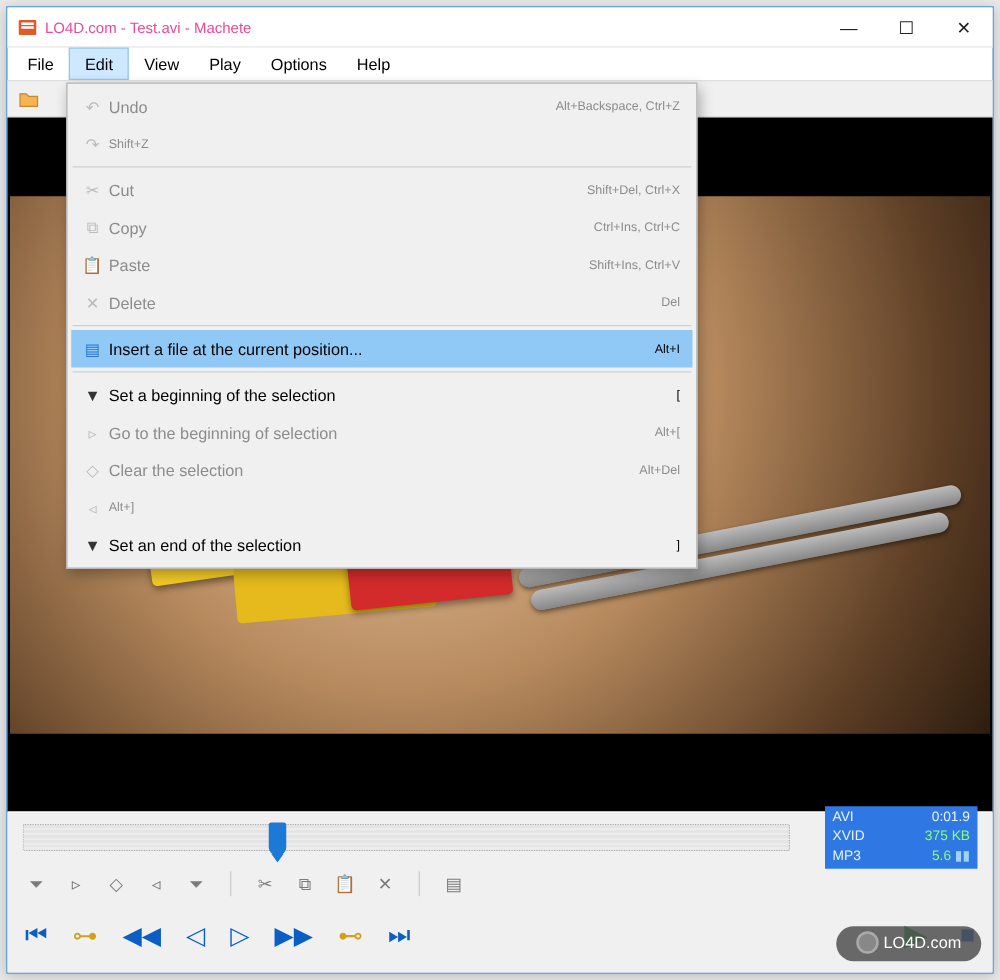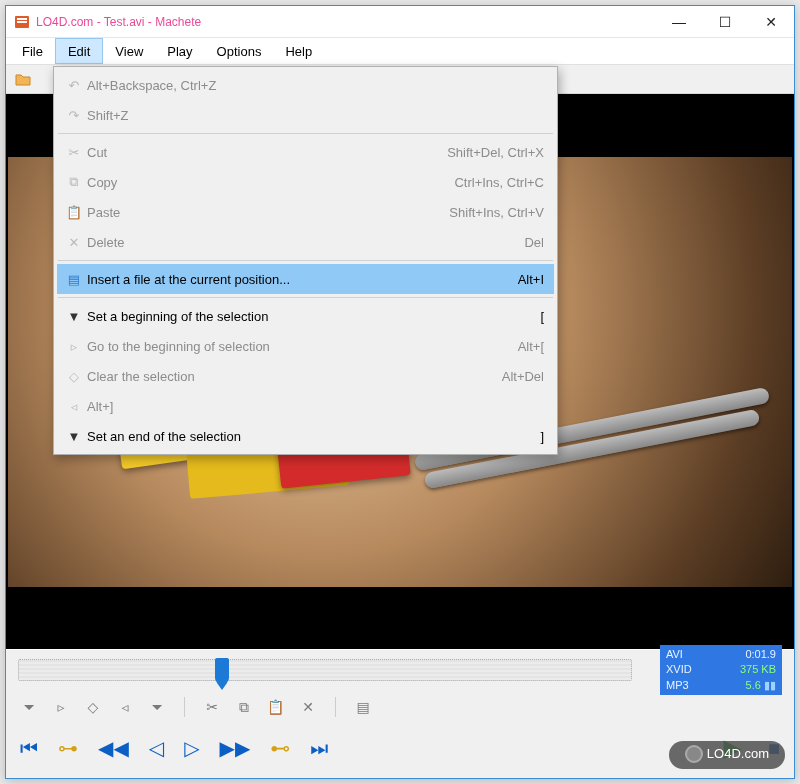--- a/index.html
+++ b/index.html
@@ -31,21 +31,21 @@
 .rod { position:absolute; right:20px; bottom:150px; width:360px; height:16px; background: linear-gradient(#bbb,#888); border-radius:8px; transform: rotate(-11deg); box-shadow: 0 2px 4px rgba(0,0,0,.5);}
 .rod2 { bottom:130px; right:30px; width:340px; }
 
 .dropdown { position: absolute; left: 47px; top: 60px; width: 505px; background: #f0f0f0; border: 1px solid #b0b0b0; box-shadow: 2px 4px 10px rgba(0,0,0,.3); padding: 3px; z-index: 100; font-size: 13px; }
 .dropdown .row { display: flex; align-items: center; height: 30px; padding: 0 10px 0 4px; cursor: default; }
 .dropdown .row.hl { background: #90c8f6; }
 .dropdown .row.disabled { color: #8c8c8c; }
 .dropdown .row .ico { width: 26px; display: flex; align-items:center; justify-content:center; color: #888; }
 .dropdown .row.disabled .ico { color: #bbb; }
 .dropdown .row .lbl { flex: 1; }
-.dropdown .row .sc { text-align: right; font-size: 13px; }
+.dropdown .row .sc { text-align: right; font-size: 10px; }
 .dropdown .sep { height: 1px; background: #d0d0d0; margin: 3px 1px; }
 
 .bottom { position: absolute; left: 0; right: 0; bottom: 0; height: 128px; background: #f0f0f0; }
 .seekrow { height: 40px; display: flex; align-items: center; padding: 8px 12px; }
 .seek { flex: 1; height: 22px; background: repeating-linear-gradient(0deg,#ececec,#ececec 2px,#e4e4e4 2px,#e4e4e4 4px); border: 1px dotted #aaa; position: relative; border-radius:2px;}
 .seek .thumb { position: absolute; left: 32%; top: -2px; width: 14px; height: 26px; background: #1c79d6; border-radius: 2px 2px 6px 6px; }
 .seek .thumb:after { content:''; position:absolute; left:2px; bottom:-6px; width:0;height:0;border-left:5px solid transparent;border-right:5px solid transparent;border-top:7px solid #1c79d6;}
 .info { width: 122px; height: 50px; margin-left: 28px; background: #2f78e4; color: #e8f3ff; font-family: "Consolas","Courier New",monospace; font-size: 11px; padding: 3px 6px; display:flex; flex-direction:column; justify-content:space-between; line-height:1.2;}
 .info .irow { display: flex; justify-content: space-between; }
 .info .hl { color: #89ff7a; }
@@ -112,20 +112,21 @@
         <div class="blk y1"></div>
           <div class="blk y2"></div>
         <div class="blk r1"></div>
       </div>
     </div>
   </div>
 
   <div class="dropdown">
     <div class="row disabled">
       <span class="ico">↶</span>
+      <span class="lbl">Undo</span>
       <span class="sc">Alt+Backspace, Ctrl+Z</span>
     </div>
     <div class="row disabled">
       <span class="ico">↷</span>
       <span class="sc">Shift+Z</span>
     </div>
     <div class="sep"></div>
     <div class="row disabled">
       <span class="ico">✂</span>
       <span class="lbl">Cut</span>

